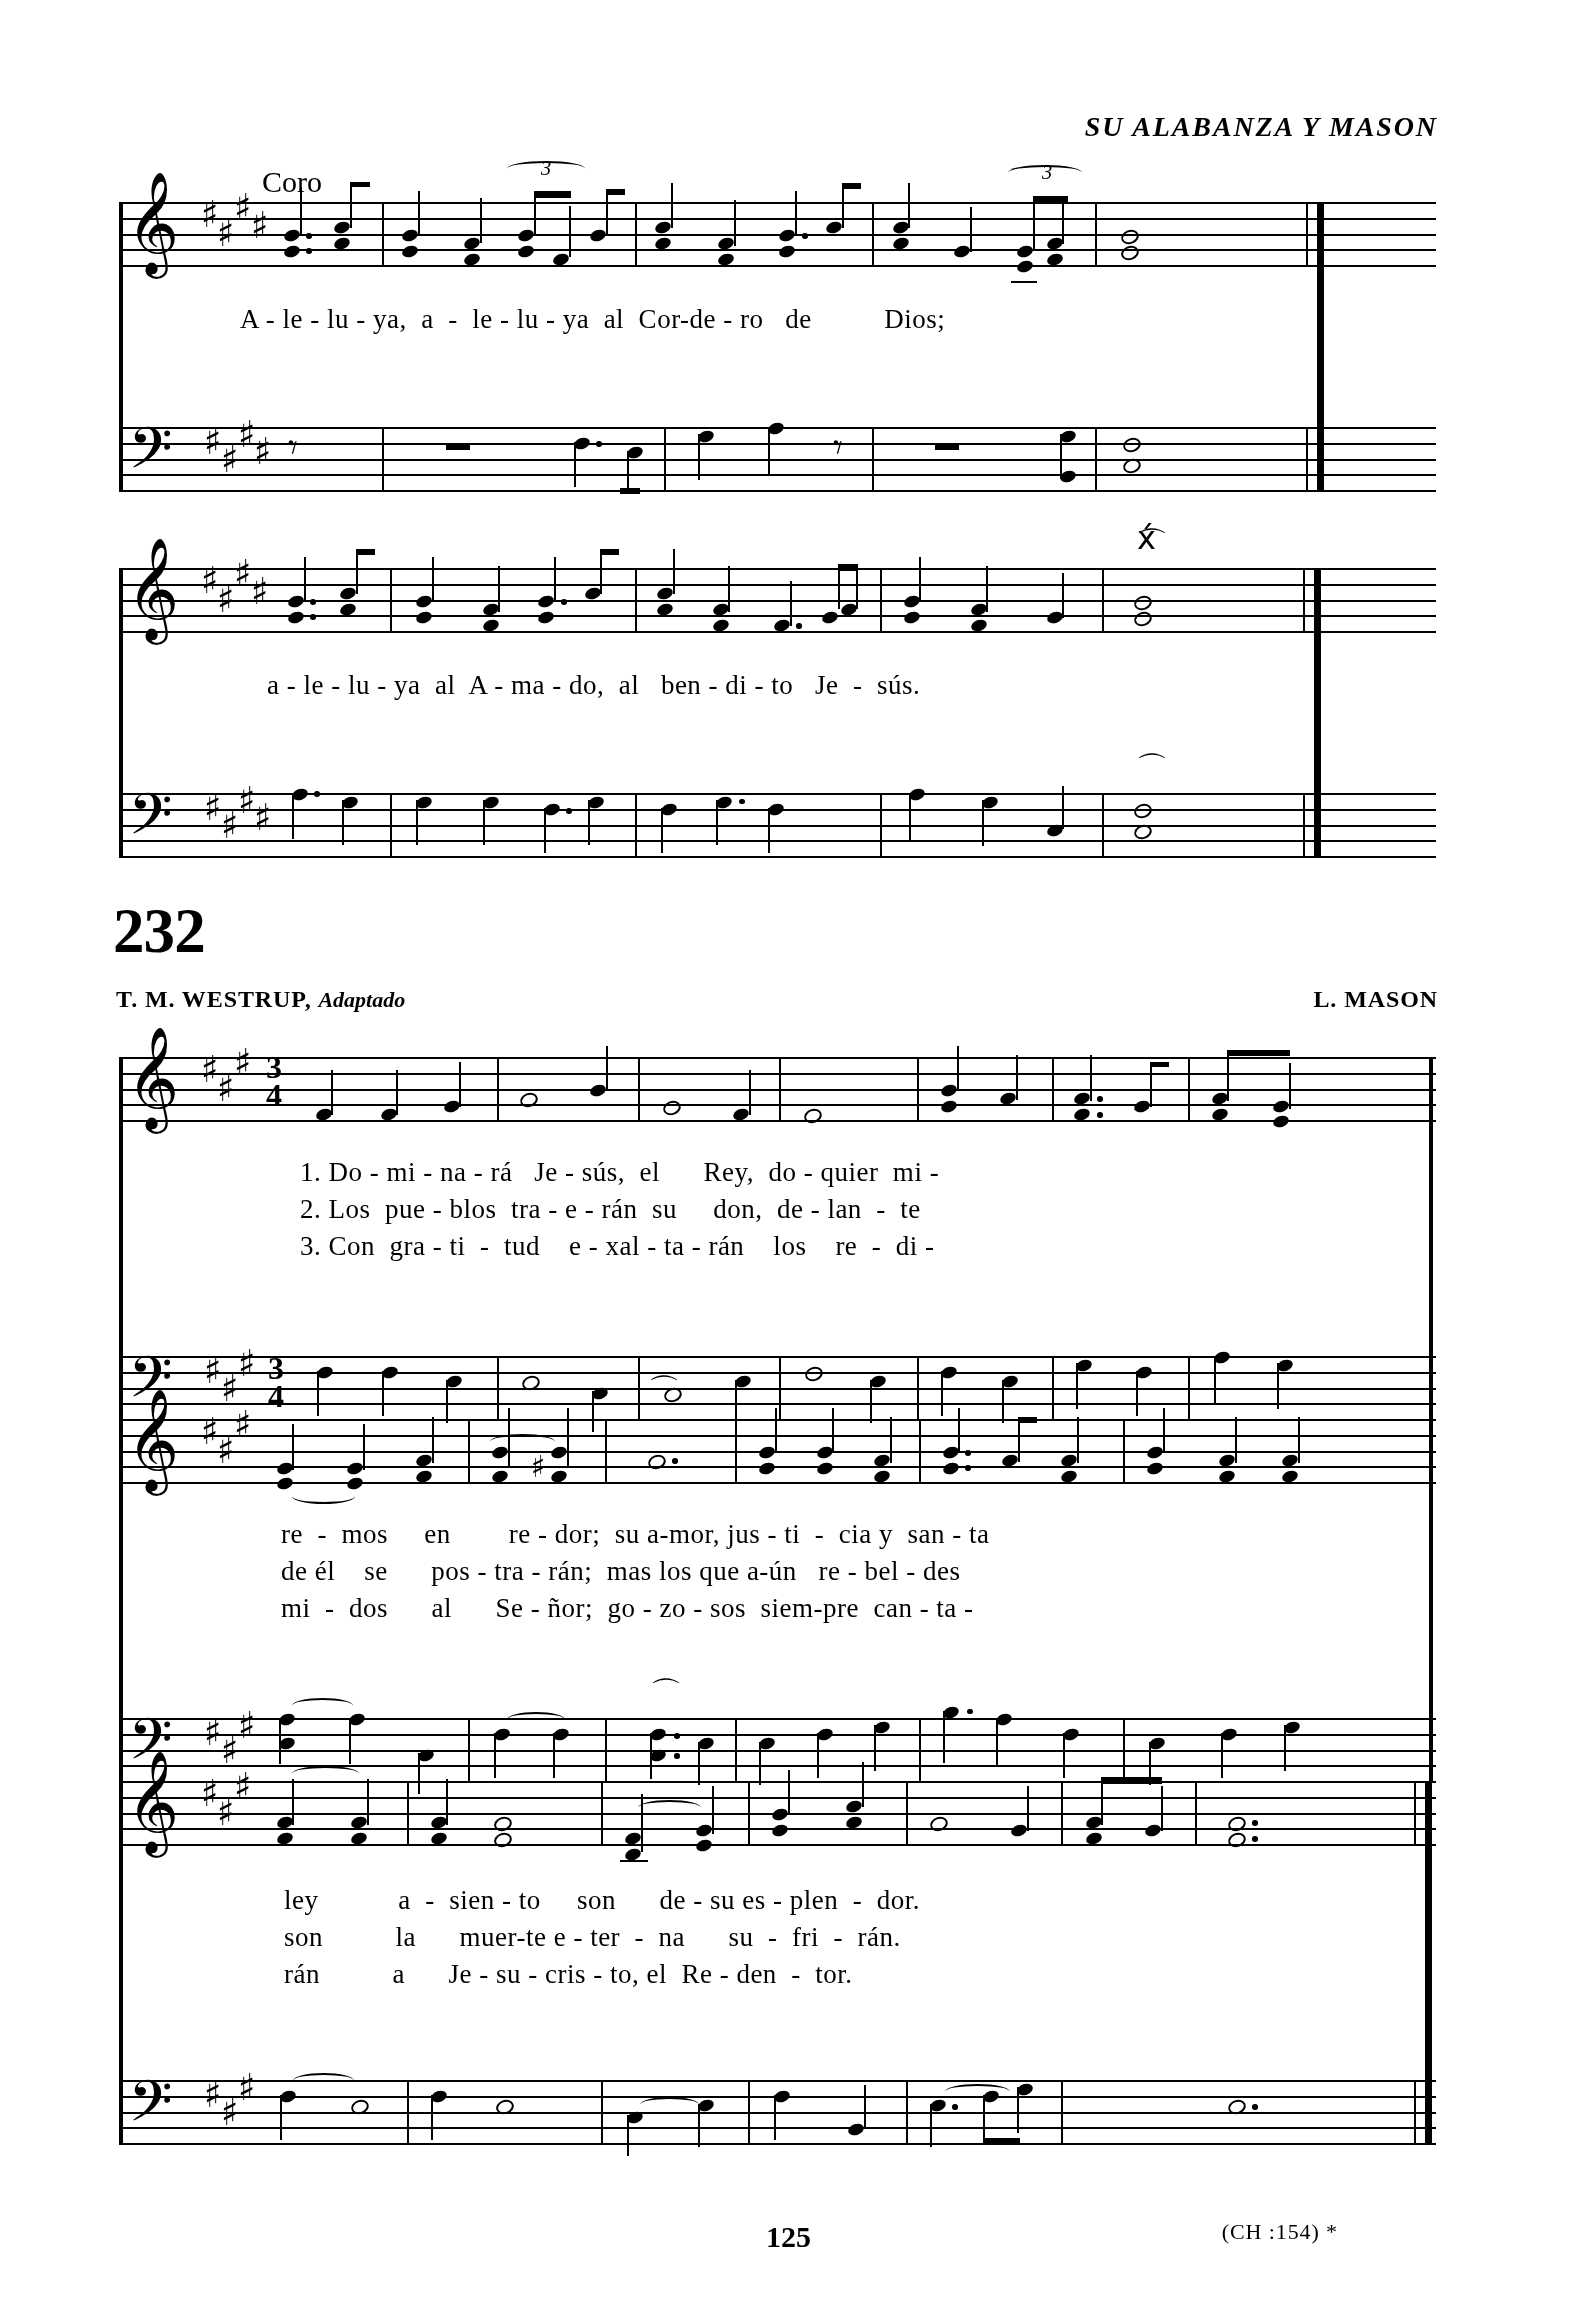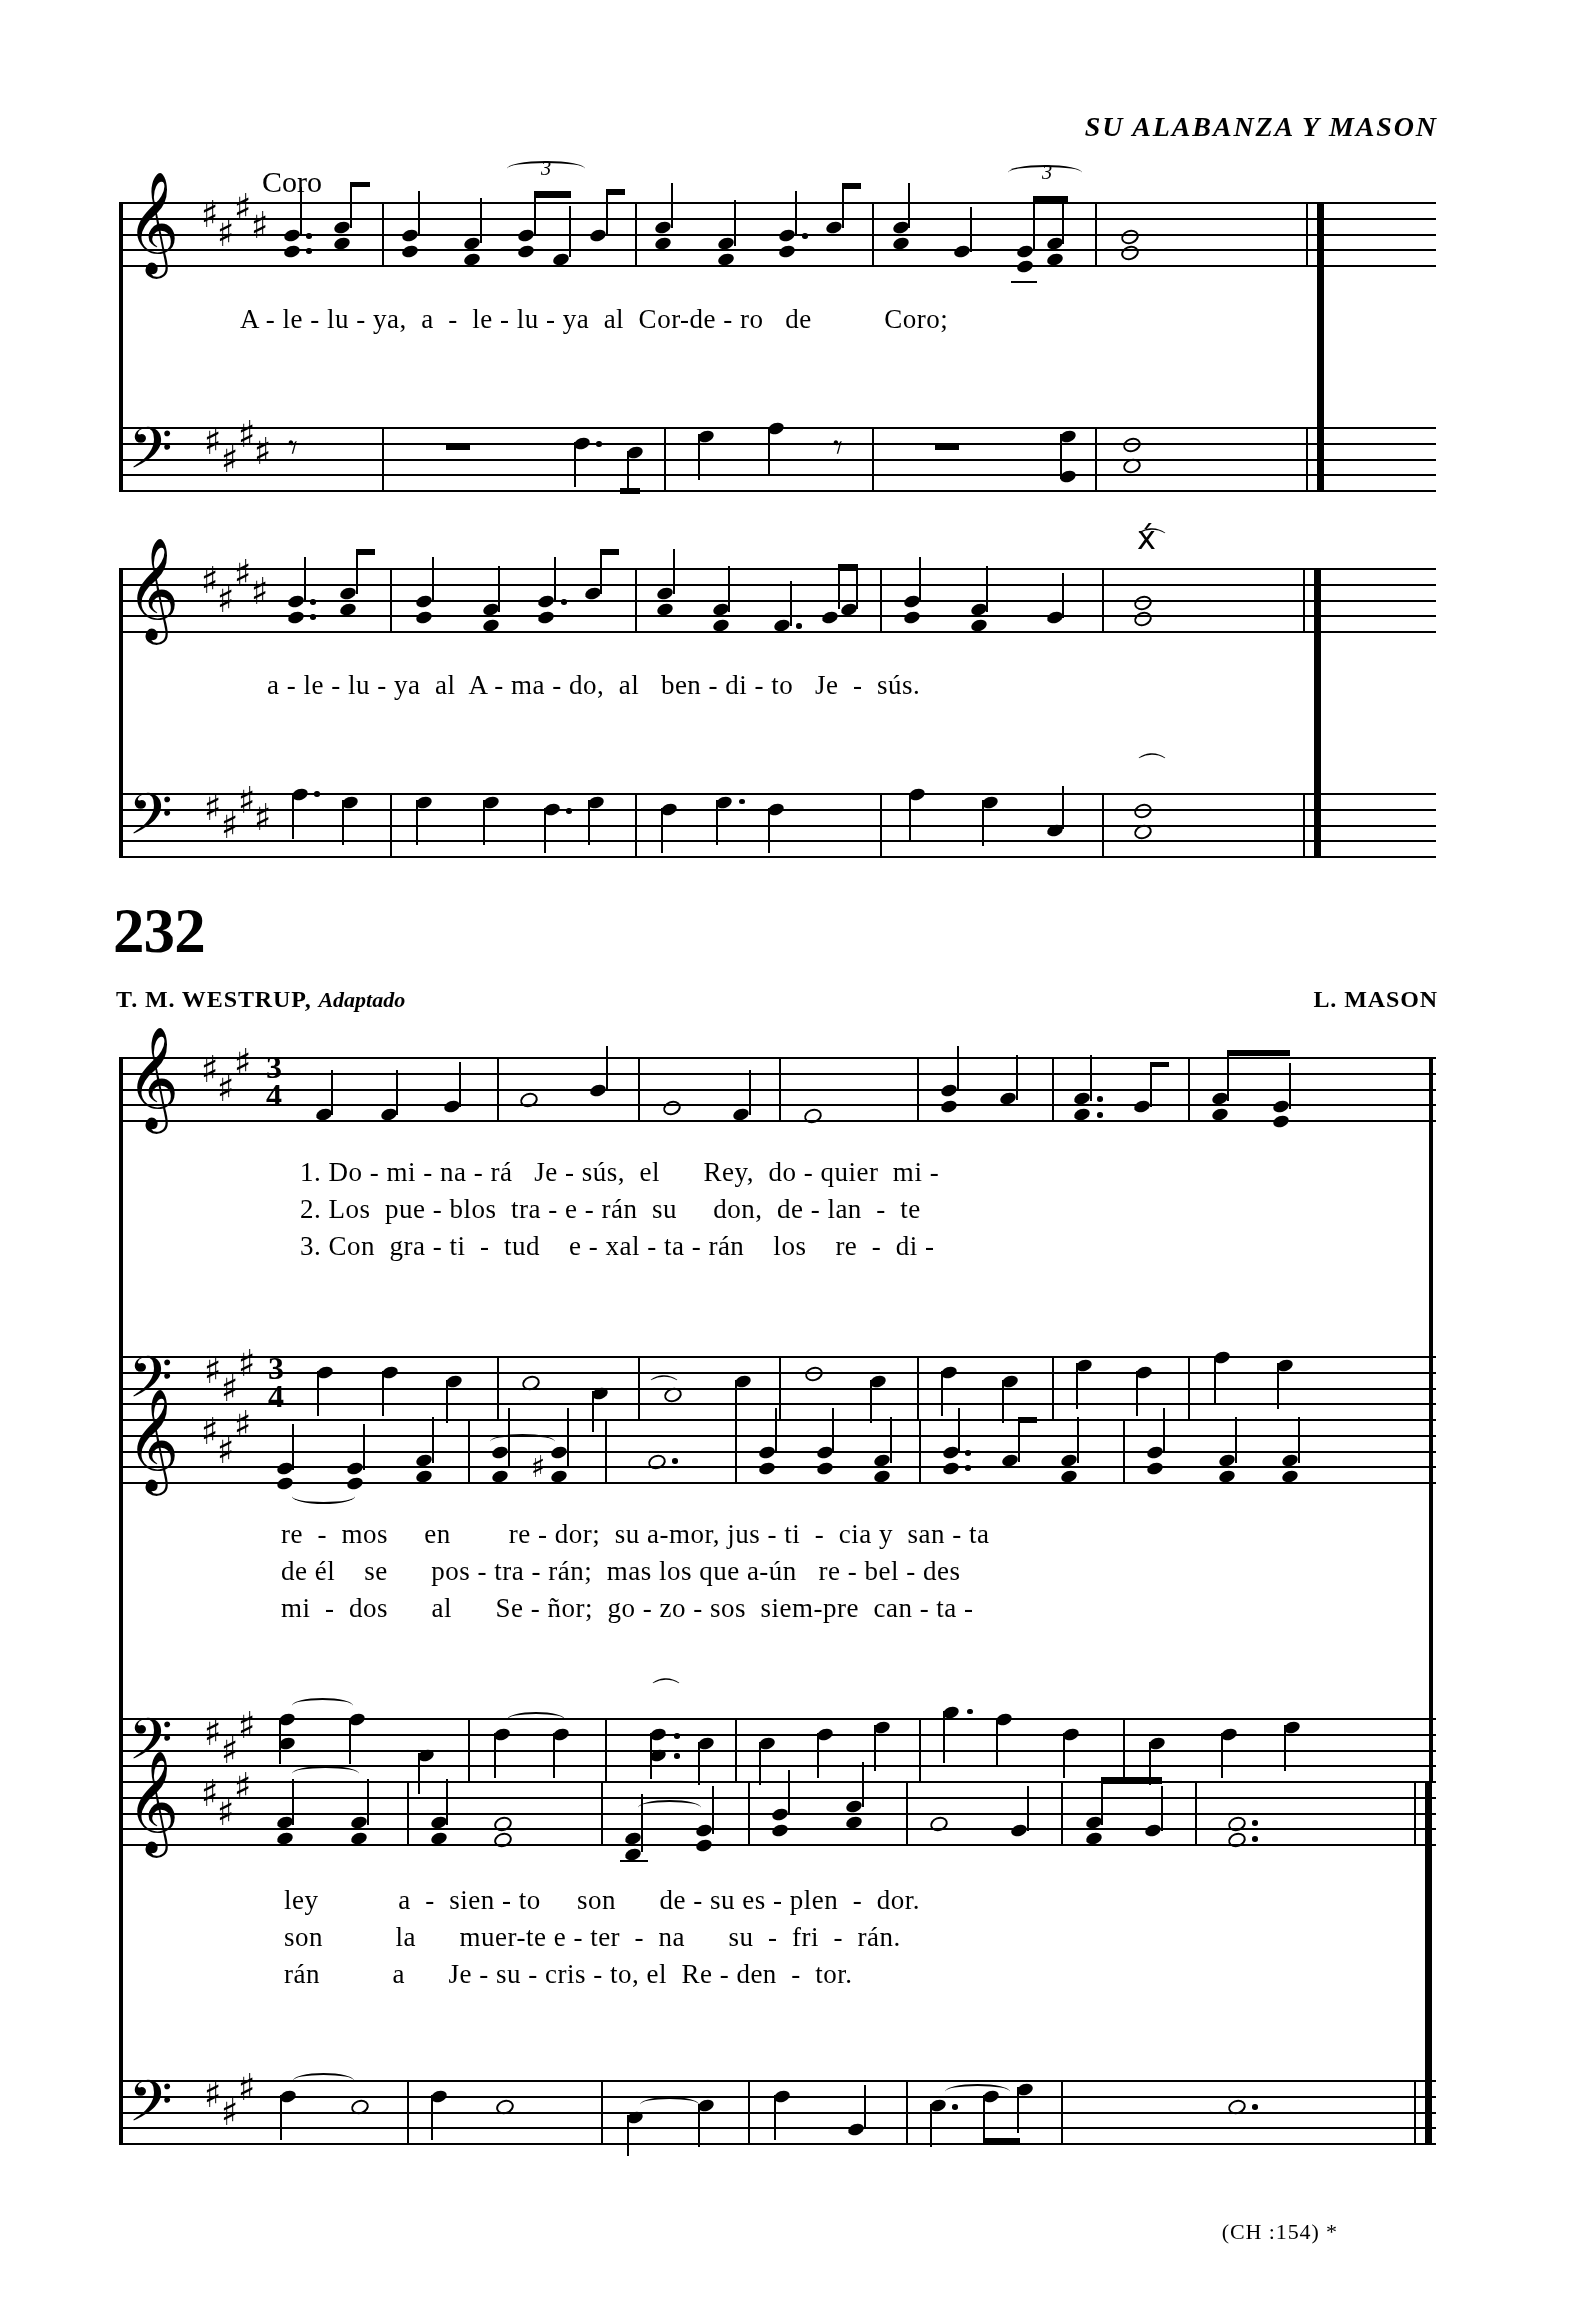--- a/index.html
+++ b/index.html
@@ -355,21 +355,21 @@
 
       <div class="bar" style="left:976px;"></div>
 
       <div class="nh open" style="left:1002px; top:28px;"></div>
       <div class="nh open" style="left:1002px; top:44px;"></div>
 
       <div class="bar" style="left:1187px;"></div>
       <div class="bar thick" style="left:1198px;"></div>
     </div>
 
-    <div class="lyric-row" style="left:121px; top:102px;">A - le - lu - ya,  a  -  le - lu - ya  al  Cor-de - ro   de          Coro;</div>
+    <div class="lyric-row" style="left:121px; top:102px;">A - le - lu - ya,  a  -  le - lu - ya  al  Cor-de - ro   de          Dios;</div>
 
     <div class="staff" style="margin-top:158px;">
       <div class="line"></div>
       <div class="line"></div>
       <div class="line"></div>
       <div class="line"></div>
       <div class="line"></div>
 
       <div class="clef bass">𝄢</div>
       <div class="sharp" style="left:85px; top:-3.7px;">♯</div>
@@ -1019,16 +1019,17 @@
       <div class="dot" style="left:1133px; top:24px;"></div>
 
       <div class="bar" style="left:1295px;"></div>
       <div class="bar thick" style="left:1306px;"></div>
     </div>
 
     <div class="sysbar" style="left:0px; top:0px; height:364px;"></div>
     <div class="sysbar" style="left:1306px; top:0px; height:364px; width:6.5px;"></div>
   </div>
 
+  <div class="page-number">125</div>
   <div class="source-ref">(CH :154) *</div>
 
 </div>
 
 
 </body></html>

